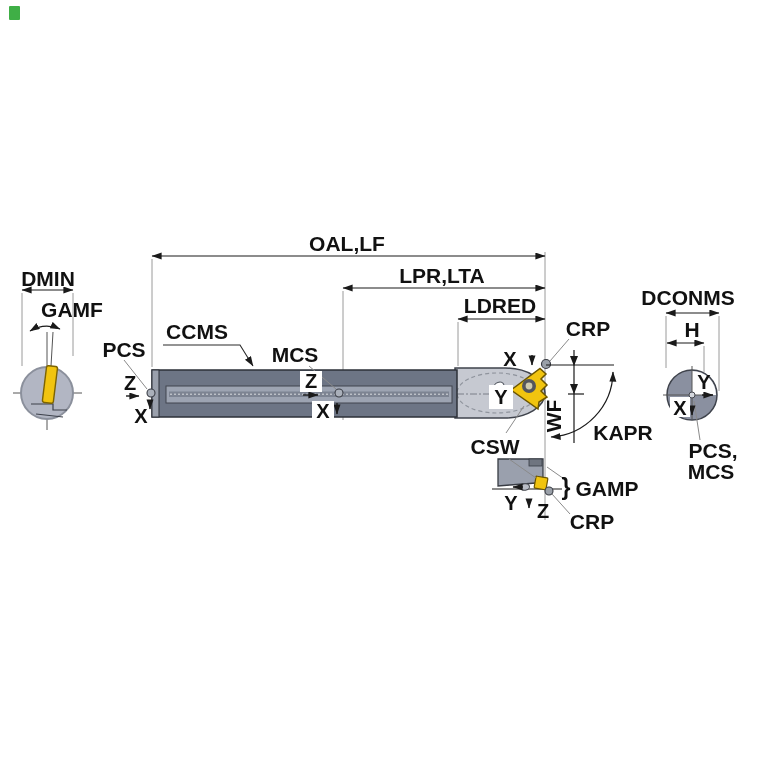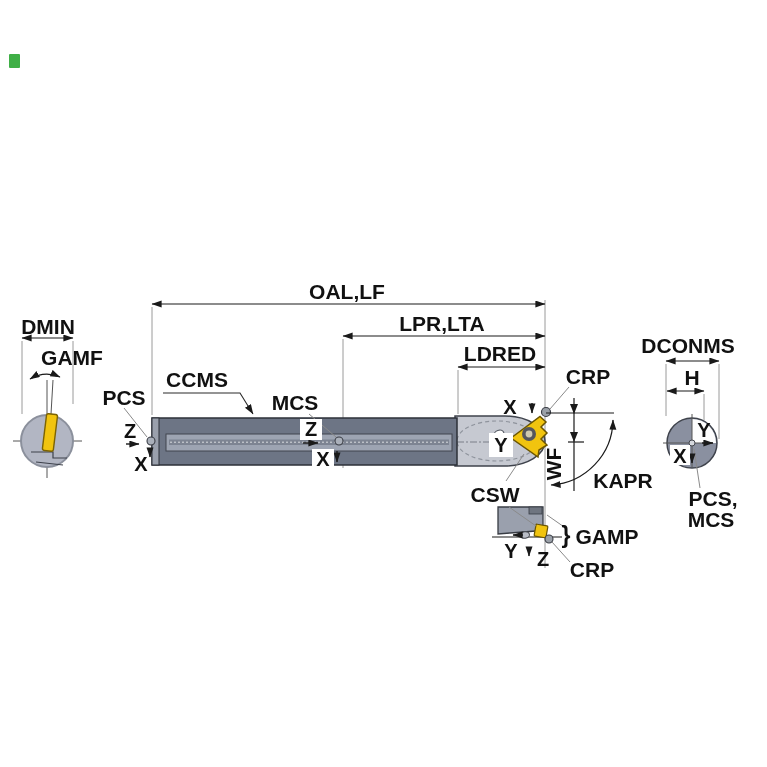--- a/index.html
+++ b/index.html
@@ -1,17 +1,17 @@
 <!DOCTYPE html>
 <html><head>
 <meta charset="utf-8">
 <style>
   html,body{margin:0;padding:0;background:#fff;}
   .stage{position:relative;width:767px;height:546px;background:#ffffff;overflow:hidden;
-         font-family:"Liberation Sans", sans-serif;margin-top:48px;}
+         font-family:"Liberation Sans", sans-serif;}
   svg{position:absolute;left:0;top:0;}
   text{font-family:"Liberation Sans", sans-serif;font-weight:bold;fill:#111;}
   .lbl{font-size:21px;}
   .axis{font-size:20px;}
   .brace{font-size:23px;font-weight:bold;}
   .dim{stroke:#1a1a1a;stroke-width:1.2;fill:none;}
   .ext{stroke:#9a9a9a;stroke-width:1;fill:none;}
   .leader{stroke:#8a8a8a;stroke-width:1;fill:none;}
   .leader-dark{stroke:#2a2a2a;stroke-width:1.1;fill:none;}
   .axisline{stroke:#1a1a1a;stroke-width:1.4;fill:none;}

